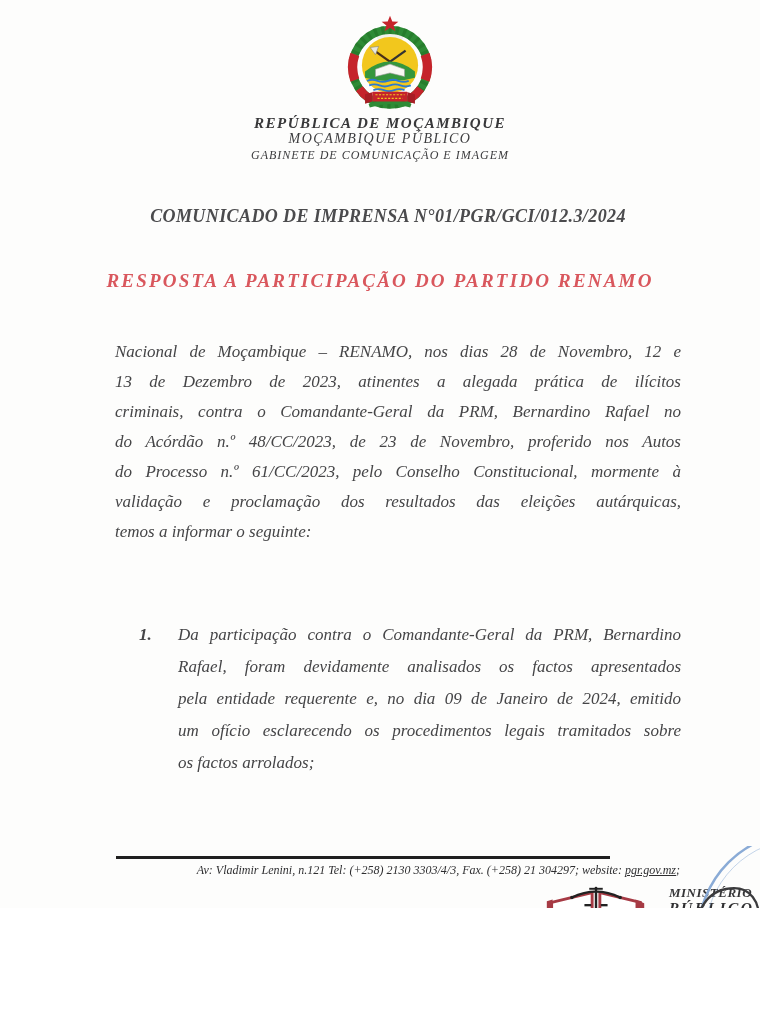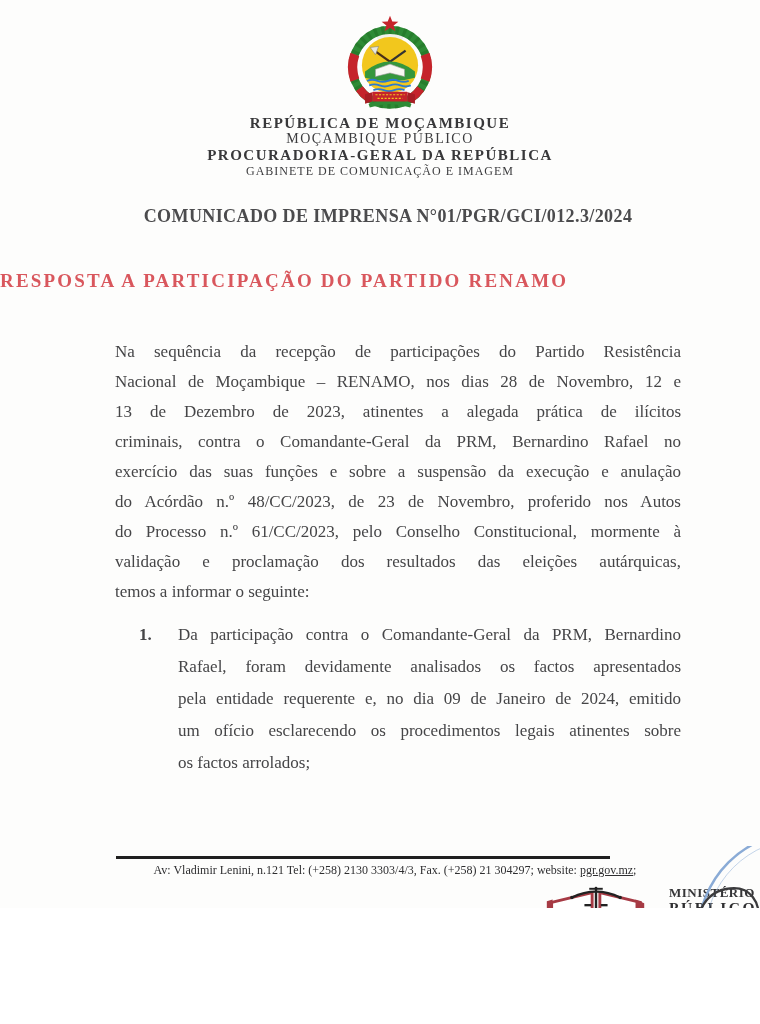--- a/index.html
+++ b/index.html
@@ -10,45 +10,45 @@
     --stamp-blue:#8aabd6;
     --signature-ink:#3b3b3d;
     --emblem-green:#2e8b36;
     --emblem-red:#c5242b;
     --emblem-yellow:#f2c71d;
     --emblem-blue:#2b7bd1;
   }
   html,body{margin:0;padding:0;background:#fff;}
   .page{
     position:relative;width:760px;height:908px;background:#fdfdfc;overflow:hidden;
-    font-family:"Liberation Serif", serif;color:var(--text-dark);
+    font-family:"Liberation Serif", serif;color:var(--text-dark);font-style:italic;
   }
   .emblem{position:absolute;left:338px;top:13px;width:104px;height:96px;}
   .org-header{position:absolute;left:0;top:115px;width:760px;text-align:center;color:#3c3c3e;}
   .org-line{line-height:16px;}
   .org-line.b{font-weight:bold;font-size:15px;letter-spacing:1.5px;color:#38383a;}
   .org-line.r1{font-size:14px;letter-spacing:1.5px;}
   .org-line.r2{font-size:12px;letter-spacing:1px;}
   .doc-title{
     position:absolute;left:0;top:206px;width:760px;text-align:center;
     font-weight:bold;font-size:18px;letter-spacing:.4px;color:var(--title-gray);padding-left:8px;
   }
   .doc-subtitle{
-    position:absolute;left:0;top:270px;width:760px;text-align:left;
+    position:absolute;left:0;top:270px;width:760px;text-align:center;
     font-weight:bold;font-size:19px;letter-spacing:2.2px;color:var(--accent-red);
   }
   .body-text{position:absolute;left:115px;top:337px;width:566px;font-size:17px;line-height:30px;}
   .jline{text-align:justify;text-align-last:justify;}
   .jline.jlast{text-align-last:left;}
   .list-block{position:absolute;left:139px;top:619px;width:542px;display:flex;font-size:17px;line-height:32px;}
   .list-number{font-weight:bold;width:24px;flex:none;}
   .list-lines{flex:1;margin-left:15px;}
   .footer-rule{position:absolute;left:116px;top:856px;width:494px;height:3px;background:#1f1f1f;}
   .footer-text{
-    position:absolute;left:110px;top:862px;width:570px;text-align:center;
+    position:absolute;left:110px;top:862px;width:570px;text-align:right;
     font-size:12px;line-height:17px;color:#2e2e30;
   }
   .email-link,.website-link{text-decoration:underline;color:#2e2e30;}
   .mp-logo{position:absolute;left:542px;top:883px;display:flex;align-items:flex-start;}
   .mp-logo-text{margin-left:19px;padding-top:3px;color:#353537;}
   .mp-l1{font-weight:bold;font-size:13px;letter-spacing:.5px;line-height:14px;}
   .mp-l2{font-weight:bold;font-size:15.5px;letter-spacing:2.5px;line-height:16px;color:#2f2f31;}
   .mp-bar-row{display:flex;align-items:center;margin-top:3px;}
   .mp-dash{width:16px;height:2px;background:var(--logo-maroon);}
   .mp-bar{position:relative;width:58px;height:8px;background:var(--logo-maroon);margin-left:2px;}
@@ -82,47 +82,44 @@
     <polygon points="74,78 67,76 67,85 74,87" fill="#a81e24"></polygon>
     <rect x="33" y="75.5" width="34" height="9.5" rx="0.8" fill="var(--emblem-red)"></rect>
     <line x1="36" y1="78.5" x2="64" y2="78.5" stroke="var(--emblem-yellow)" stroke-width="1.1" stroke-dasharray="2 1.4"></line>
     <line x1="38" y1="82" x2="62" y2="82" stroke="var(--emblem-yellow)" stroke-width="1.1" stroke-dasharray="2 1.4"></line>
     <polygon points="50,2.5 52.2,8 58,8.2 53.5,11.8 55.2,17.5 50,14 44.8,17.5 46.5,11.8 42,8.2 47.8,8" fill="var(--emblem-red)"></polygon>
   </svg>
 
   <div class="org-header">
     <div class="org-line b">REPÚBLICA DE MOÇAMBIQUE</div>
     <div class="org-line r1">MOÇAMBIQUE PÚBLICO</div>
-    <div class="org-line b">PROCURADORIA-GERAL DA REPÚBLICA</div>
     <div class="org-line r2">GABINETE DE COMUNICAÇÃO E IMAGEM</div>
   </div>
 
   <div class="doc-title">COMUNICADO DE IMPRENSA N°01/PGR/GCI/012.3/2024</div>
 
   <div class="doc-subtitle">RESPOSTA A PARTICIPAÇÃO DO PARTIDO RENAMO</div>
 
   <div class="body-text">
-      <div class="jline">Na sequência da recepção de participações do Partido Resistência</div>
       <div class="jline">Nacional de Moçambique – RENAMO, nos dias 28 de Novembro, 12 e</div>
       <div class="jline">13 de Dezembro de 2023, atinentes a alegada prática de ilícitos</div>
       <div class="jline">criminais, contra o Comandante-Geral da PRM, Bernardino Rafael no</div>
-      <div class="jline">exercício das suas funções e sobre a suspensão da execução e anulação</div>
       <div class="jline">do Acórdão n.º 48/CC/2023, de 23 de Novembro, proferido nos Autos</div>
       <div class="jline">do Processo n.º 61/CC/2023, pelo Conselho Constitucional, mormente à</div>
       <div class="jline">validação e proclamação dos resultados das eleições autárquicas,</div>
       <div class="jline jlast">temos a informar o seguinte:</div>
     </div>
 
   <div class="list-block">
     <div class="list-number">1.</div>
     <div class="list-lines">
         <div class="jline">Da participação contra o Comandante-Geral da PRM, Bernardino</div>
         <div class="jline">Rafael, foram devidamente analisados os factos apresentados</div>
         <div class="jline">pela entidade requerente e, no dia 09 de Janeiro de 2024, emitido</div>
-        <div class="jline">um ofício esclarecendo os procedimentos legais atinentes sobre</div>
+        <div class="jline">um ofício esclarecendo os procedimentos legais tramitados sobre</div>
         <div class="jline jlast">os factos arrolados;</div>
       </div>
   </div>
 
   <div class="footer-rule"></div>
   <div class="footer-text">
     <div><span>Av: Vladimir Lenini, n.121 Tel: (+258) 2130 3303/4/3, Fax. (+258) 21 304297; website: </span><span class="website-link">pgr.gov.mz</span><span>;</span></div>
   </div>
 
   <div class="mp-logo">

